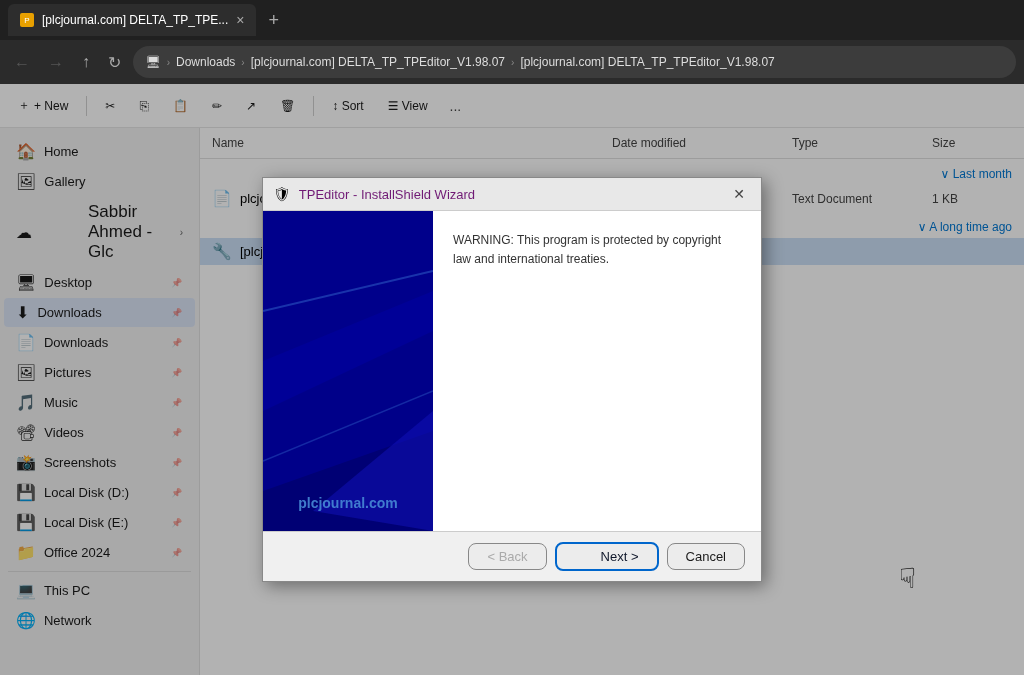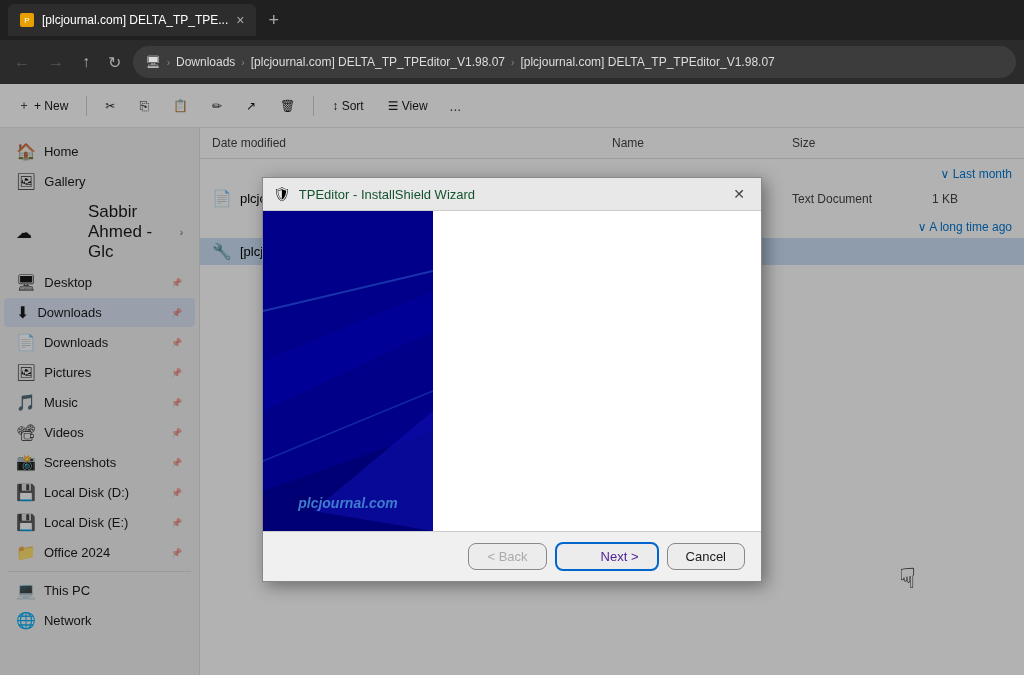--- a/index.html
+++ b/index.html
@@ -45,33 +45,33 @@
     .file-row.selected { background: #cce0f7; }
     .file-name-cell { display: flex; align-items: center; gap: 8px; font-size: 13px; }
     .file-icon { font-size: 16px; }
     .file-cell { font-size: 12px; color: #444; }
 
     
     .wizard-overlay { position: absolute; top: 84px; left: 0; right: 0; bottom: 0; background: rgba(0,0,0,0.3); display: flex; align-items: center; justify-content: center; z-index: 100; }
     .wizard-dialog { background: #f5f5f5; width: 500px; border: 1px solid #888; box-shadow: 4px 4px 16px rgba(0,0,0,0.4); display: flex; flex-direction: column; }
     .wizard-titlebar { background: #e8e8e8; display: flex; align-items: center; padding: 6px 10px; border-bottom: 1px solid #ccc; gap: 8px; }
     .wizard-title-icon { font-size: 14px; }
-    .wizard-title-text { font-size: 13px; font-weight: 500; flex: 1; color: #14532d; }
+    .wizard-title-text { font-size: 13px; font-weight: 500; flex: 1; color: #701a75; }
     .wizard-close-btn { font-size: 14px; cursor: pointer; color: #444; background: none; border: none; padding: 2px 6px; border-radius: 2px; }
     .wizard-body { display: flex; }
-    .wizard-left { width: 170px; background: #00008b; flex-shrink: 0; display: flex; flex-direction: column; align-items: center; justify-content: flex-start; padding: 20px 10px; position: relative; overflow: hidden; min-height: 320px; font-style: italic; }
+    .wizard-left { width: 170px; background: #00008b; flex-shrink: 0; display: flex; flex-direction: column; align-items: center; justify-content: flex-start; padding: 20px 10px; position: relative; overflow: hidden; min-height: 320px; }
     .wizard-left-logo { width: 60px; height: 60px; background: #ccc; border-radius: 4px; display: flex; align-items: center; justify-content: center; margin-top: 10px; }
     .wizard-left-watermark { position: absolute; bottom: 20px; font-size: 14px; font-weight: bold; color: #4a90d9; opacity: 0.85; text-align: center; }
     .wizard-right { flex: 1; padding: 20px 20px; background: #fff; }
     .wizard-heading { font-size: 15px; font-weight: bold; color: #003399; margin-bottom: 14px; line-height: 1.4; }
     .wizard-text { font-size: 12px; color: #333; line-height: 1.6; margin-bottom: 16px; }
     .wizard-warning { font-size: 12px; color: #333; line-height: 1.6; }
     .wizard-footer { background: #f0f0f0; border-top: 1px solid #ccc; padding: 10px 16px; display: flex; align-items: center; justify-content: flex-end; gap: 8px; }
     .wizard-btn { padding: 5px 18px; font-size: 13px; border: 1px solid #888; border-radius: 8px; cursor: pointer; background: #ececec; color: #1a1a1a; }
-    .wizard-btn.primary { background: #ececec; border: 2px solid #0066cc; color: #4c1d95; font-weight: 500; padding-left: 44px; }
+    .wizard-btn.primary { background: #ececec; border: 2px solid #0066cc; color: #0f172a; font-weight: 500; padding-left: 44px; }
     .wizard-btn.disabled { color: #aaa; cursor: default; }
 
     
     .wizard-bg-shapes { position: absolute; top: 0; left: 0; right: 0; bottom: 0; }
 
     
     .cursor-hand { position: absolute; bottom: 80px; right: 108px; font-size: 28px; pointer-events: none; z-index: 200; }
   </style>
 </head>
 <body>
@@ -199,22 +199,23 @@
         <span>This PC</span>
       </div>
       <div class="sidebar-item">
         <span class="sidebar-icon">🌐</span>
         <span>Network</span>
       </div>
     </div>
 
     <div class="file-area">
       <div class="file-header">
+        <div class="file-header-col">Name</div>
         <div class="file-header-col">Date modified</div>
-        <div class="file-header-col">Name</div>
+        <div class="file-header-col">Type</div>
         <div class="file-header-col">Size</div>
       </div>
 
       <div class="file-group-label">∨ Last month</div>
       <div class="file-row">
         <div class="file-name-cell">
           <span class="file-icon">📄</span>
           <span>plcjournal.com_Readme</span>
         </div>
         <div class="file-cell">8/8/2024 12:59 AM</div>
@@ -262,20 +263,21 @@
             <rect x="8" y="8" width="34" height="28" fill="#888" rx="2"></rect>
             <rect x="12" y="12" width="26" height="20" fill="#aaa" rx="1"></rect>
             <rect x="15" y="38" width="20" height="4" fill="#999" rx="1"></rect>
             <polygon points="18,14 32,22 18,30" fill="#555"></polygon>
           </svg>
         </div>
         <div class="wizard-left-watermark">plcjournal.com</div>
       </div>
 
       <div class="wizard-right">
+        <div class="wizard-warning">WARNING: This program is protected by copyright law and international treaties.</div>
       </div>
     </div>
 
     <div class="wizard-footer">
       <button class="wizard-btn disabled">&lt; Back</button>
       <button class="wizard-btn primary">Next &gt;</button>
       <button class="wizard-btn">Cancel</button>
     </div>
   </div>
 </div>

